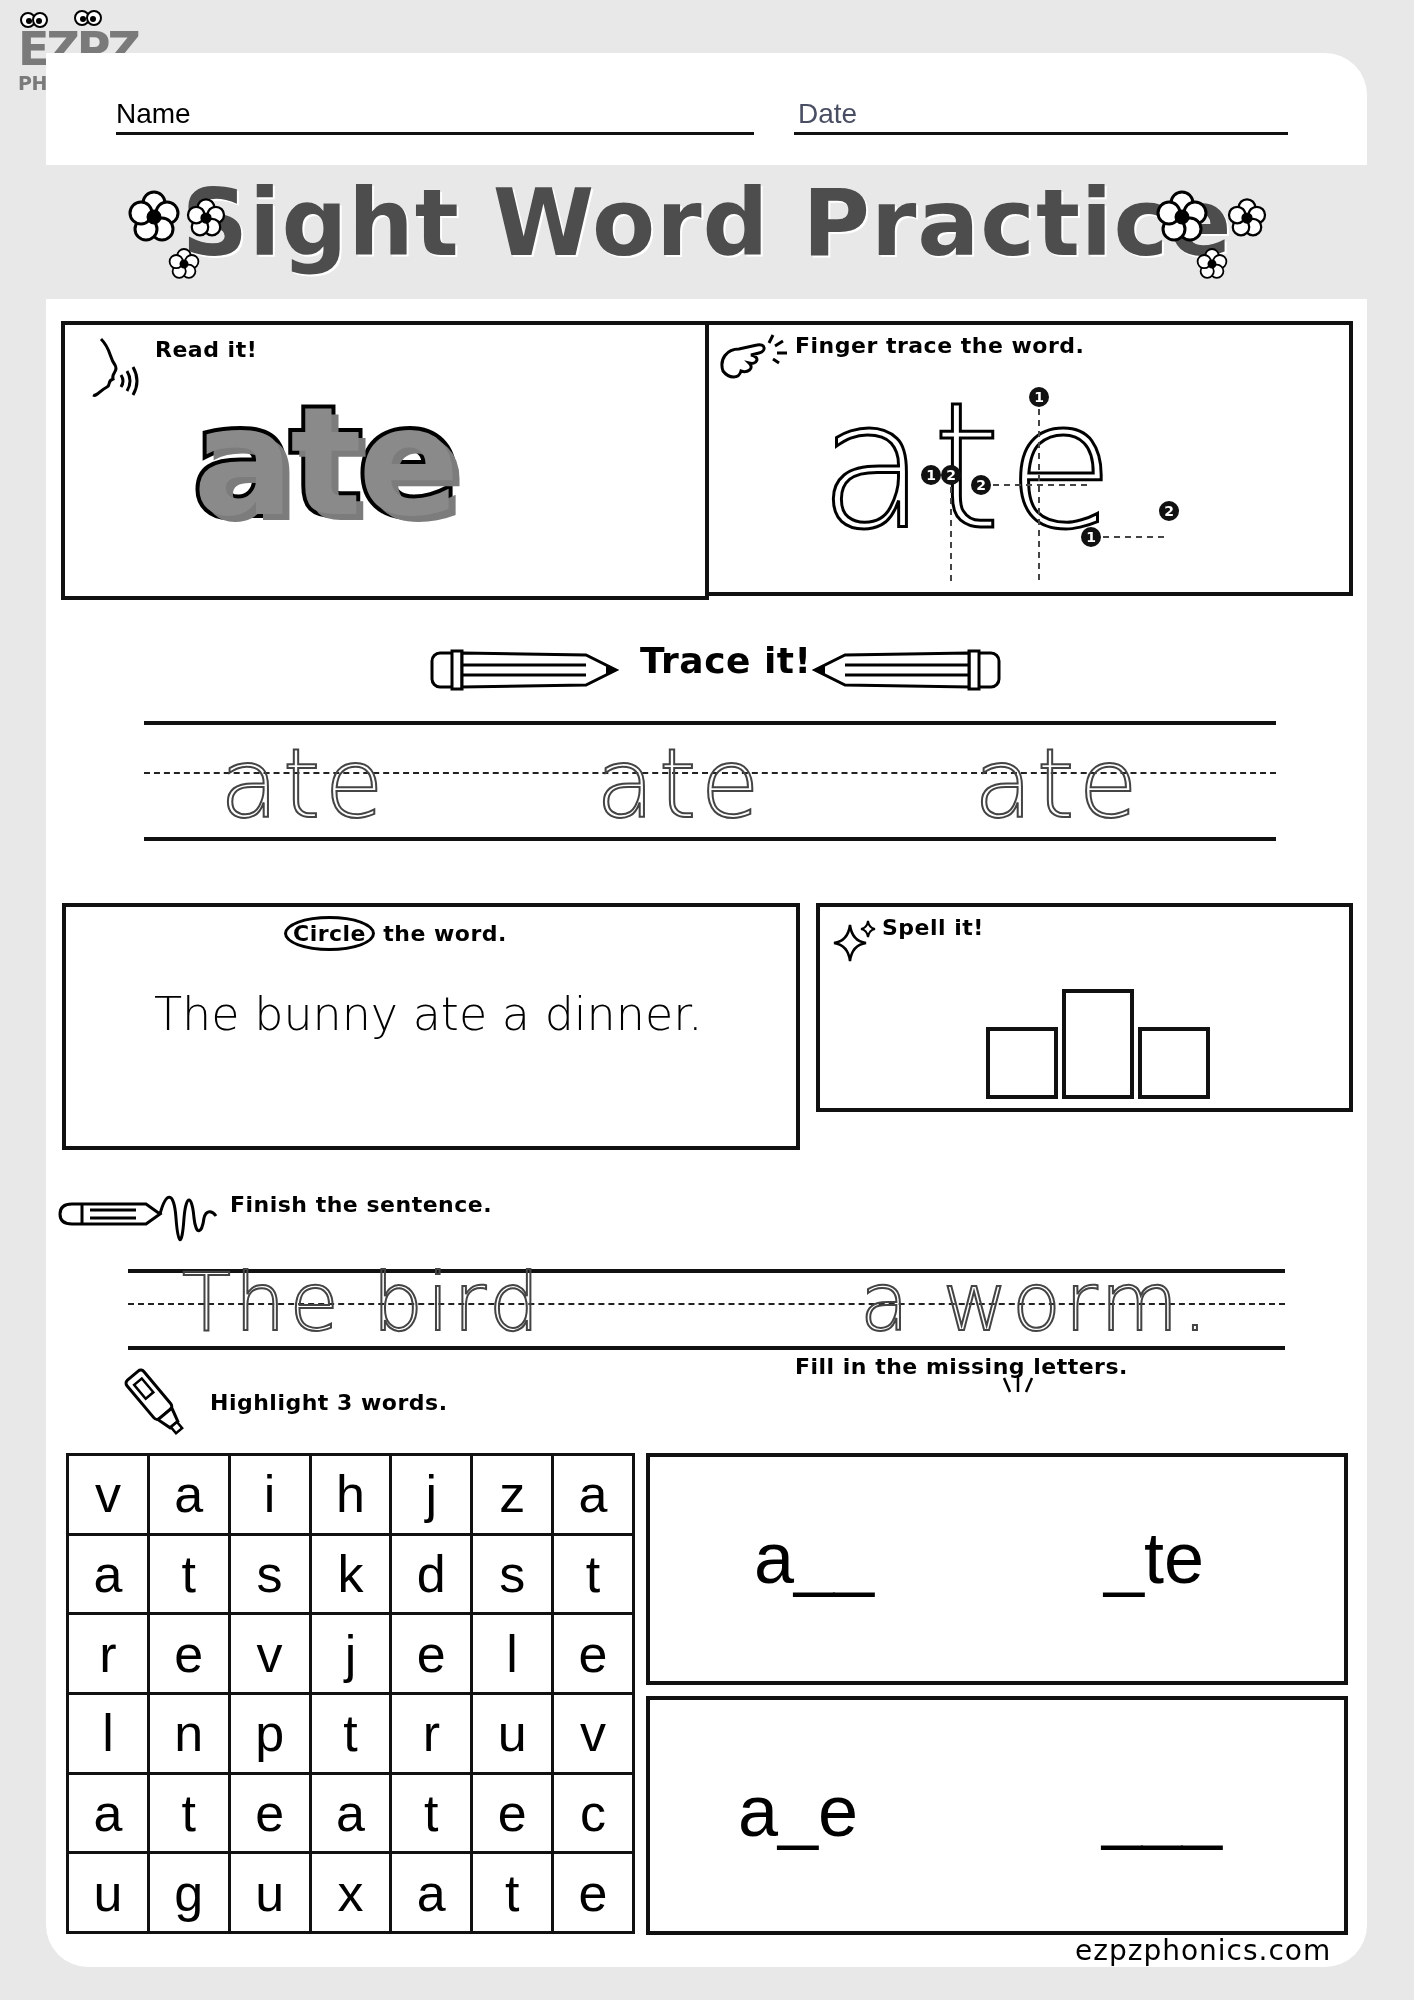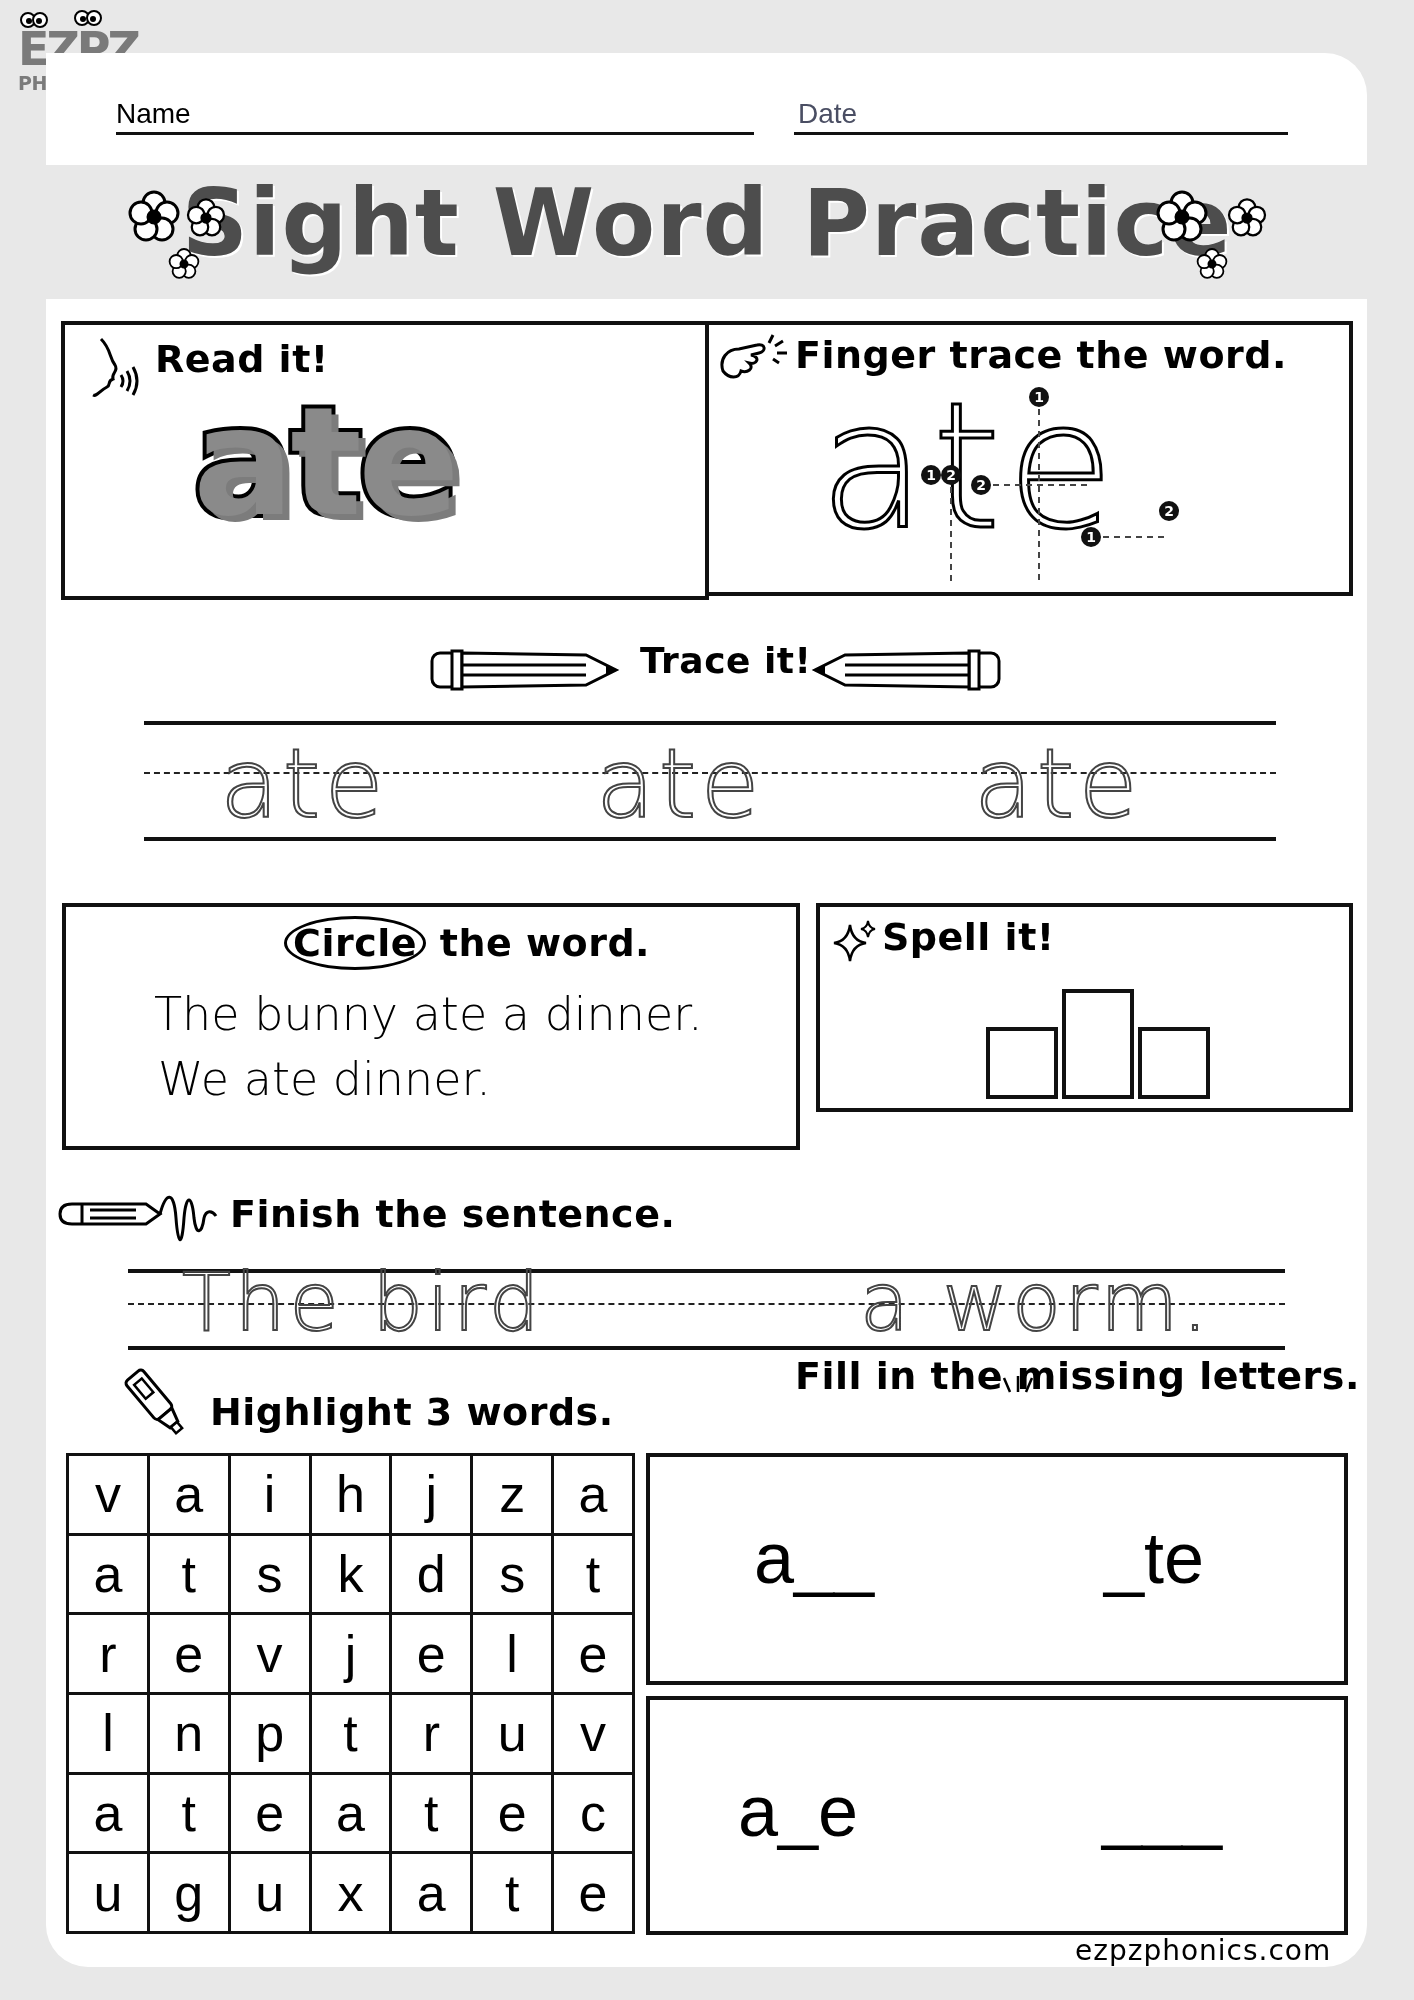--- a/index.html
+++ b/index.html
@@ -1,20 +1,20 @@
 <!DOCTYPE html>
 <html><head>
 <meta charset="utf-8">
 <style>
   html,body{margin:0;padding:0;}
   body{width:1414px;height:2000px;background:#e8e8e8;position:relative;overflow:hidden;font-family:"DejaVu Sans",sans-serif;color:#000;}
   .abs{position:absolute;}
   .white{background:#fff;}
   .box{position:absolute;border:4px solid #111;box-sizing:border-box;background:#fff;}
-  .label{position:absolute;font-size:38px;font-weight:600;letter-spacing:0.5px;white-space:nowrap;}
+  .label{position:absolute;font-size:22px;font-weight:600;letter-spacing:0.5px;white-space:nowrap;}
   .logo{position:absolute;left:14px;top:8px;width:100px;height:80px;}
   .logo .ez{position:absolute;left:4px;top:18px;font:900 46px "DejaVu Sans",sans-serif;color:#7a7a7a;letter-spacing:-3px;line-height:46px;}
   .logo .ph{position:absolute;left:4px;top:64px;font:800 19px "DejaVu Sans",sans-serif;color:#7a7a7a;letter-spacing:-0.5px;}
   .field{position:absolute;font:28px "Liberation Sans",sans-serif;}
   .field .ln{position:absolute;height:3px;background:#111;}
   .title{position:absolute;left:0;width:1414px;top:170px;text-align:center;font:900 92px "DejaVu Sans",sans-serif;color:#4d4d4d;letter-spacing:1px;text-shadow:0 0 0 #fff, 2px 2px 0 #fff;}
   .bigword{position:absolute;font:bold 150px "DejaVu Sans",sans-serif;color:#8a8a8a;-webkit-text-stroke:8px #000;paint-order:stroke fill;letter-spacing:-4px;text-shadow:7px 6px 0 #7c7c7c;}
   .outlineword{position:absolute;font:300 175px "DejaVu Sans",sans-serif;color:#fff;-webkit-text-stroke:3px #000;letter-spacing:6px;}
   .rule{position:absolute;height:4px;background:#111;}
   .drule{position:absolute;height:0;border-top:2px dashed #222;}
@@ -182,21 +182,20 @@
 <div class="dotword" style="left:220px;top:728px;">ate</div>
 <div class="dotword" style="left:596px;top:728px;">ate</div>
 <div class="dotword" style="left:974px;top:728px;">ate</div>
 
 <div class="box" style="left:62px;top:903px;width:738px;height:247px;">
   <div class="label" style="left:218px;top:14px;">
     <span style="border:3px solid #000;border-radius:50%;padding:2px 6px;">Circle</span>
     <span>the word.</span>
   </div>
   <div class="sent" style="left:88px;top:80px;">The bunny ate a dinner.</div>
-  <div class="sent" style="left:92px;top:145px;">We ate dinner.</div>
 </div>
 
 <div class="box" style="left:816px;top:903px;width:537px;height:209px;">
   <svg class="abs" style="left:12px;top:10px" width="46" height="46">
     <path d="M18 8 Q20 24 34 26 Q20 28 18 44 Q16 28 2 26 Q16 24 18 8 Z" fill="#fff" stroke="#000" stroke-width="2.5"></path>
     <path d="M36 4 Q37 11 43 12 Q37 13 36 20 Q35 13 29 12 Q35 11 36 4 Z" fill="#fff" stroke="#000" stroke-width="2"></path>
   </svg>
   <div class="label" style="left:62px;top:8px;">Spell it!</div>
   <div class="sq" style="left:166px;top:120px;width:72px;height:72px;"></div>
   <div class="sq" style="left:242px;top:82px;width:72px;height:110px;"></div>

